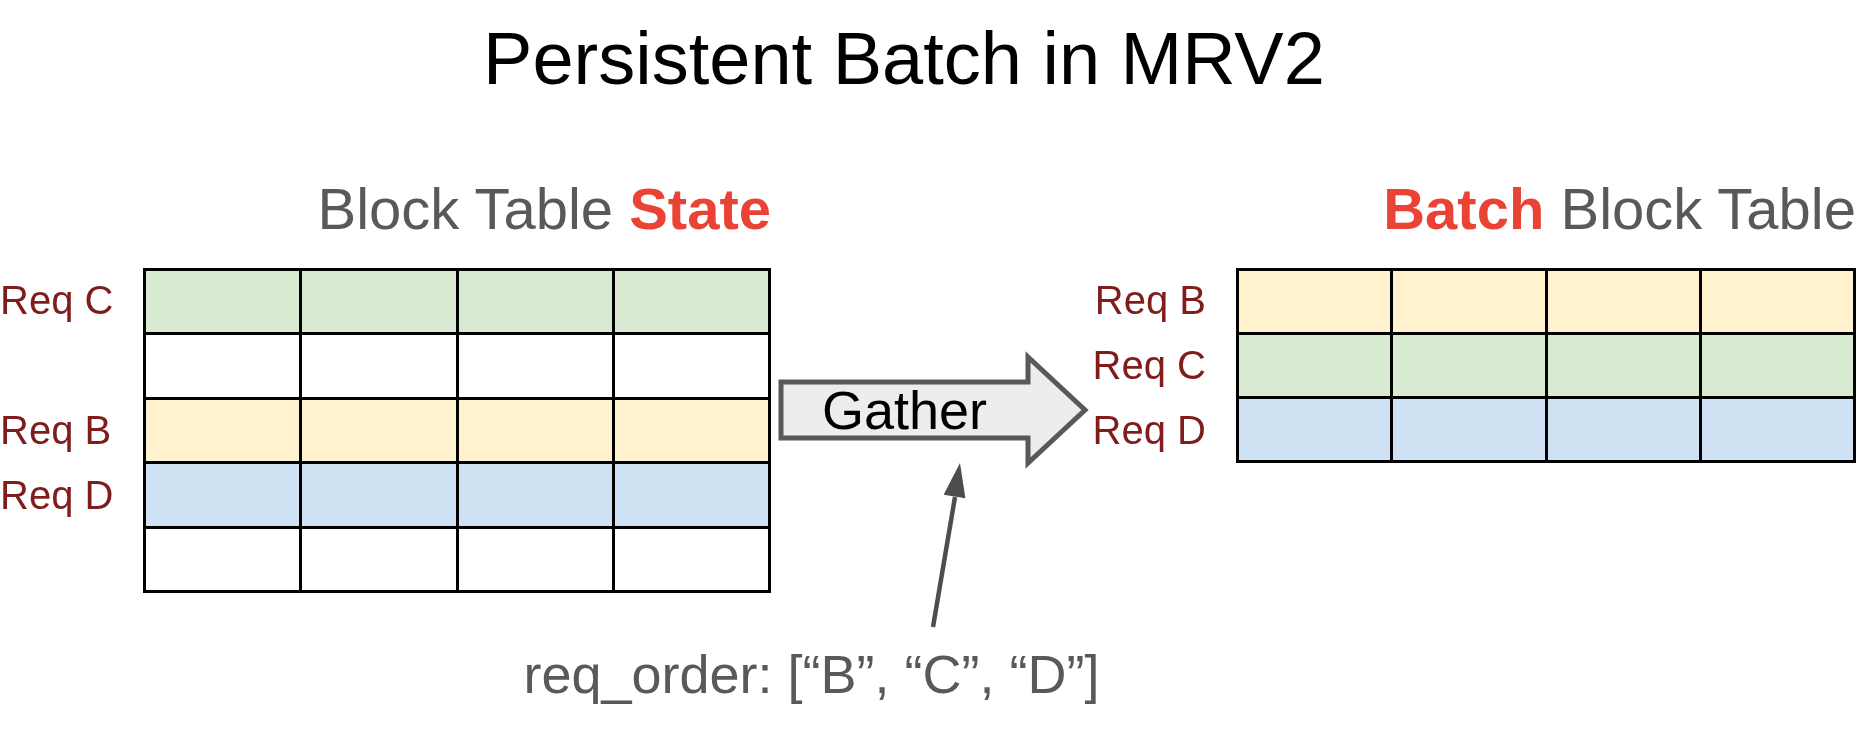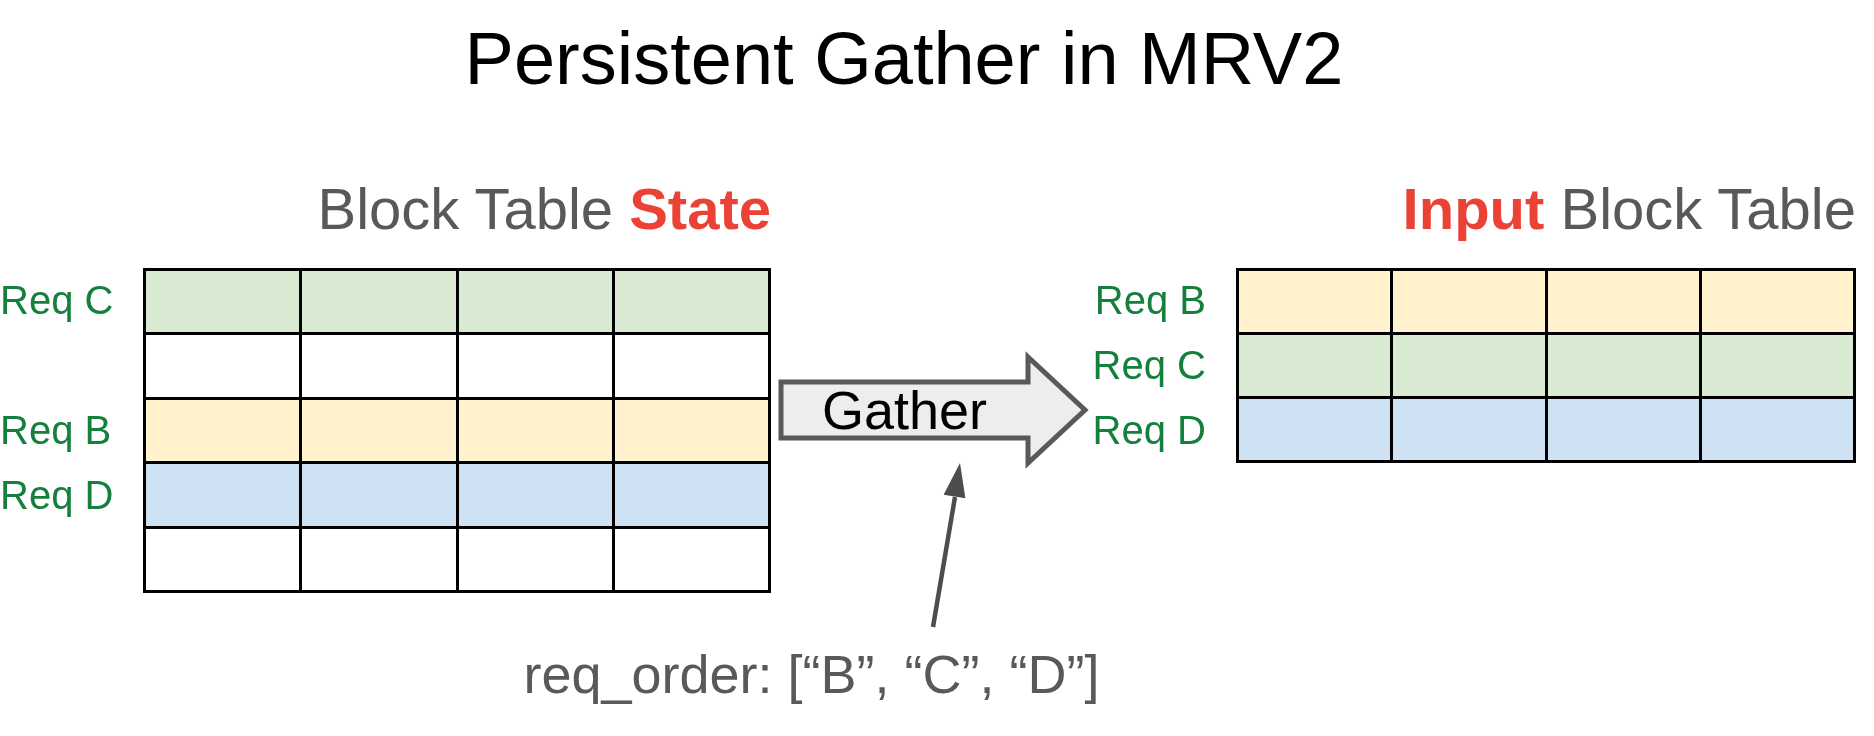--- a/index.html
+++ b/index.html
@@ -15,39 +15,39 @@
   .heading-right { left:1236px; width:620px; }
   .accent { color:#EA4335; font-weight:bold; }
 
   .grid { background:#000000; padding:3px; display:grid; grid-gap:3px; }
   .grid-left  { left:143px;  top:268px; width:628px; height:325px;
                 grid-template-columns:repeat(4,1fr); grid-template-rows:repeat(5,1fr); }
   .grid-right { left:1236px; top:268px; width:620px; height:195px;
                 grid-template-columns:repeat(4,1fr); grid-template-rows:repeat(3,1fr); }
   .cell { background:#ffffff; }
 
-  .rowlabel { font-size:40px; color:#15803d; line-height:65px; height:65px;
+  .rowlabel { font-size:40px; color:#7f1d1d; line-height:65px; height:65px;
               text-align:right; white-space:nowrap; }
   .rl-left  { left:0; width:108px; }
   .rl-right { left:1000px; width:206px; }
 
   .gather-label { left:781px; top:382px; width:247px; height:56px;
                   line-height:56px; text-align:center; font-size:54px; color:#000000; }
 
   .annotation { left:0; top:645px; width:1623px; text-align:center;
                 font-size:54px; color:#595959; line-height:1.1; }
 </style>
 </head>
 <body>
 
-<div class="abs title">Persistent Gather in MRV2</div>
+<div class="abs title">Persistent Batch in MRV2</div>
 
 <div class="abs heading heading-left"><span>Block Table </span><span class="accent">State</span></div>
 
-<div class="abs heading heading-right"><span class="accent">Input</span><span> Block Table</span></div>
+<div class="abs heading heading-right"><span class="accent">Batch</span><span> Block Table</span></div>
 
 <div class="abs rowlabel rl-left" style="top:268px;">Req C</div>
 <div class="abs rowlabel rl-left" style="top:398px;">Req B</div>
 <div class="abs rowlabel rl-left" style="top:463px;">Req D</div>
 
 <div class="abs grid grid-left">
   <div class="cell" style="background: rgb(217, 234, 211);"></div>
   <div class="cell" style="background: rgb(217, 234, 211);"></div>
   <div class="cell" style="background: rgb(217, 234, 211);"></div>
   <div class="cell" style="background: rgb(217, 234, 211);"></div>

